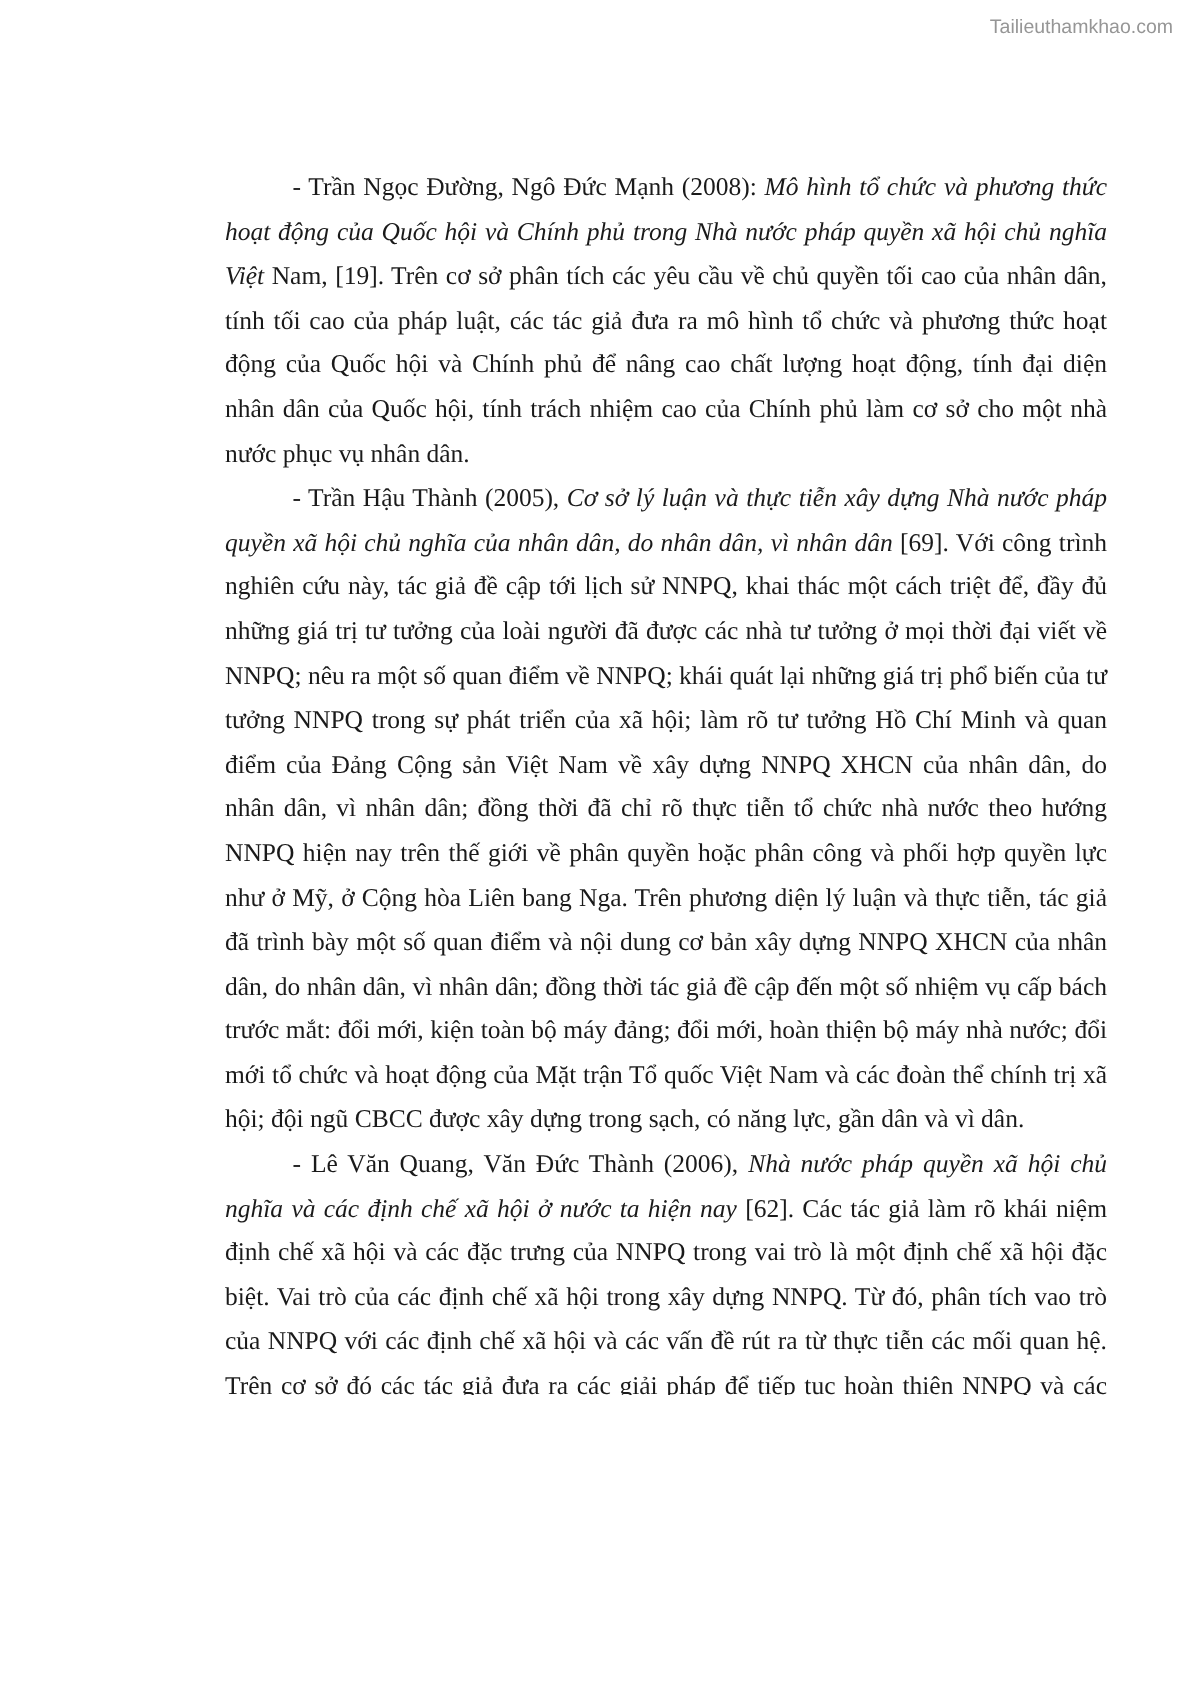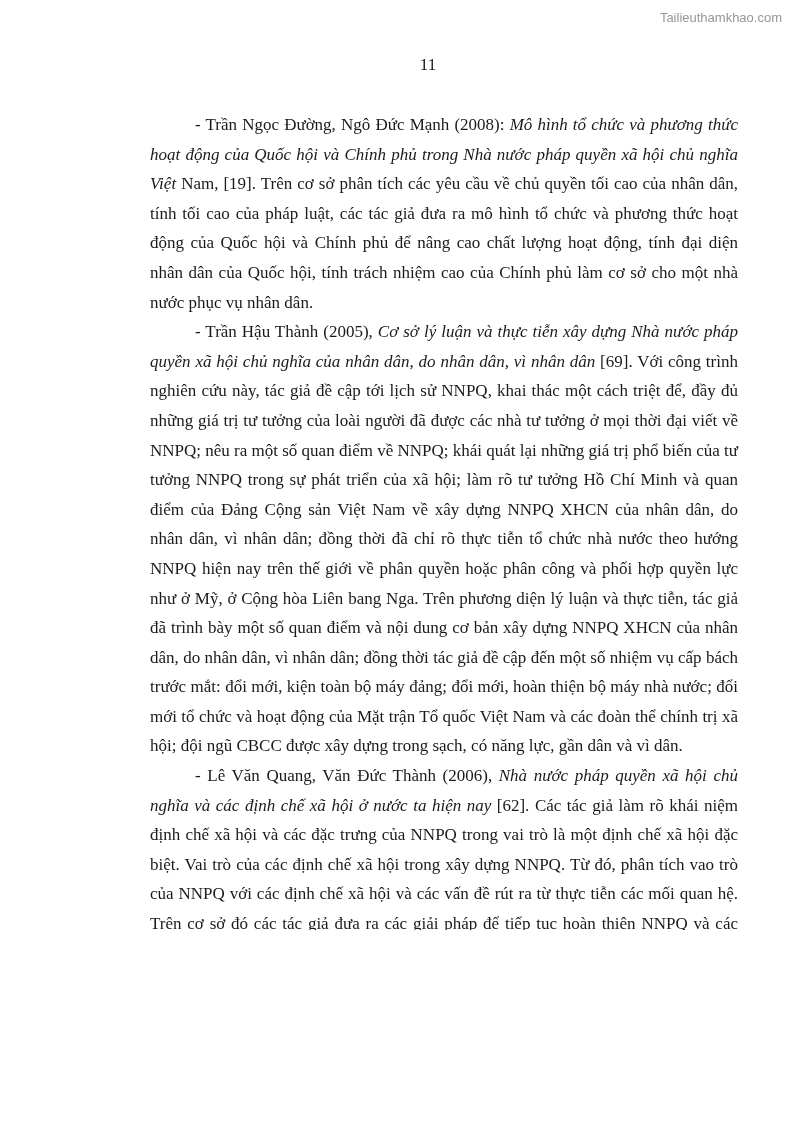--- a/index.html
+++ b/index.html
@@ -41,21 +41,20 @@
   .para { margin: 0; text-indent: 45px; }
   .italic { font-style: italic; }
 </style>
 </head>
 <body>
 
 <div class="page">
 
   <div class="watermark">Tailieuthamkhao.com</div>
 
-  <div class="page-number">11</div>
 
   <div class="body-text">
 
     <p class="para"><span>- Trần Ngọc Đường, Ngô Đức Mạnh (2008): </span><span class="italic">Mô hình tổ chức và phương thức hoạt động của Quốc hội và Chính phủ trong Nhà nước pháp quyền xã hội chủ nghĩa Việt</span><span> Nam, [19]. Trên cơ sở phân tích các yêu cầu về chủ quyền tối cao của nhân dân, tính tối cao của pháp luật, các tác giả đưa ra mô hình tổ chức và phương thức hoạt động của Quốc hội và Chính phủ để nâng cao chất lượng hoạt động, tính đại diện nhân dân của Quốc hội, tính trách nhiệm cao của Chính phủ làm cơ sở cho một nhà nước phục vụ nhân dân.</span></p>
 
     <p class="para"><span>- Trần Hậu Thành (2005), </span><span class="italic">Cơ sở lý luận và thực tiễn xây dựng Nhà nước pháp quyền xã hội chủ nghĩa của nhân dân, do nhân dân, vì nhân dân</span><span> [69]. Với công trình nghiên cứu này, tác giả đề cập tới lịch sử NNPQ, khai thác một cách triệt để, đầy đủ những giá trị tư tưởng của loài người đã được các nhà tư tưởng ở mọi thời đại viết về NNPQ; nêu ra một số quan điểm về NNPQ; khái quát lại những giá trị phổ biến của tư tưởng NNPQ trong sự phát triển của xã hội; làm rõ tư tưởng Hồ Chí Minh và quan điểm của Đảng Cộng sản Việt Nam về xây dựng NNPQ XHCN của nhân dân, do nhân dân, vì nhân dân; đồng thời đã chỉ rõ thực tiễn tổ chức nhà nước theo hướng NNPQ hiện nay trên thế giới về phân quyền hoặc phân công và phối hợp quyền lực như ở Mỹ, ở Cộng hòa Liên bang Nga. Trên phương diện lý luận và thực tiễn, tác giả đã trình bày một số quan điểm và nội dung cơ bản xây dựng NNPQ XHCN của nhân dân, do nhân dân, vì nhân dân; đồng thời tác giả đề cập đến một số nhiệm vụ cấp bách trước mắt: đổi mới, kiện toàn bộ máy đảng; đổi mới, hoàn thiện bộ máy nhà nước; đổi mới tổ chức và hoạt động của Mặt trận Tổ quốc Việt Nam và các đoàn thể chính trị xã hội; đội ngũ CBCC được xây dựng trong sạch, có năng lực, gần dân và vì dân.</span></p>
 
     <p class="para"><span>- Lê Văn Quang, Văn Đức Thành (2006), </span><span class="italic">Nhà nước pháp quyền xã hội chủ nghĩa và các định chế xã hội ở nước ta hiện nay</span><span> [62]. Các tác giả làm rõ khái niệm định chế xã hội và các đặc trưng của NNPQ trong vai trò là một định chế xã hội đặc biệt. Vai trò của các định chế xã hội trong xây dựng NNPQ. Từ đó, phân tích vao trò của NNPQ với các định chế xã hội và các vấn đề rút ra từ thực tiễn các mối quan hệ. Trên cơ sở đó các tác giả đưa ra các giải pháp để tiếp tục hoàn thiện NNPQ và các định chế xã hội ở nước ta hiện nay.</span></p>
 
   </div>

